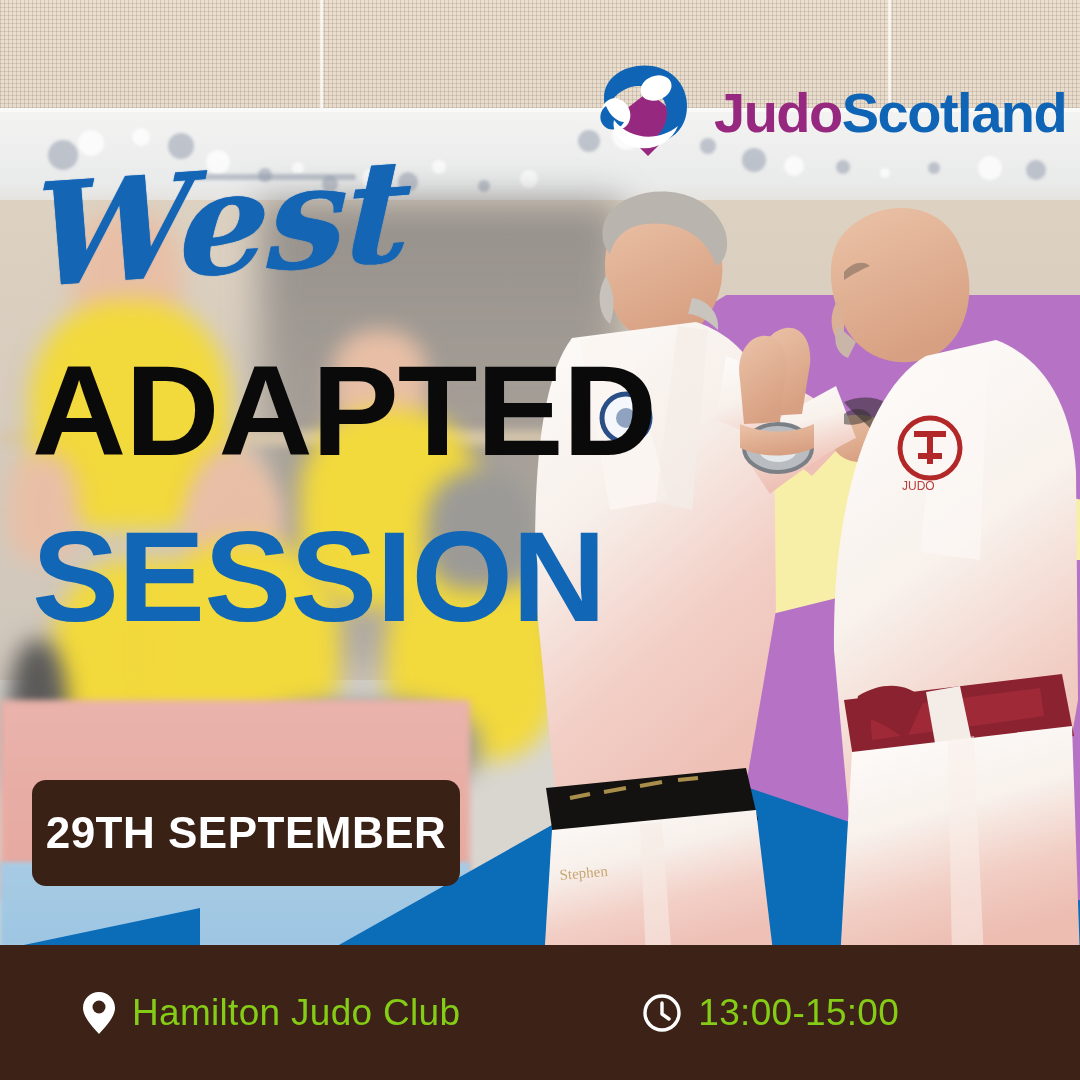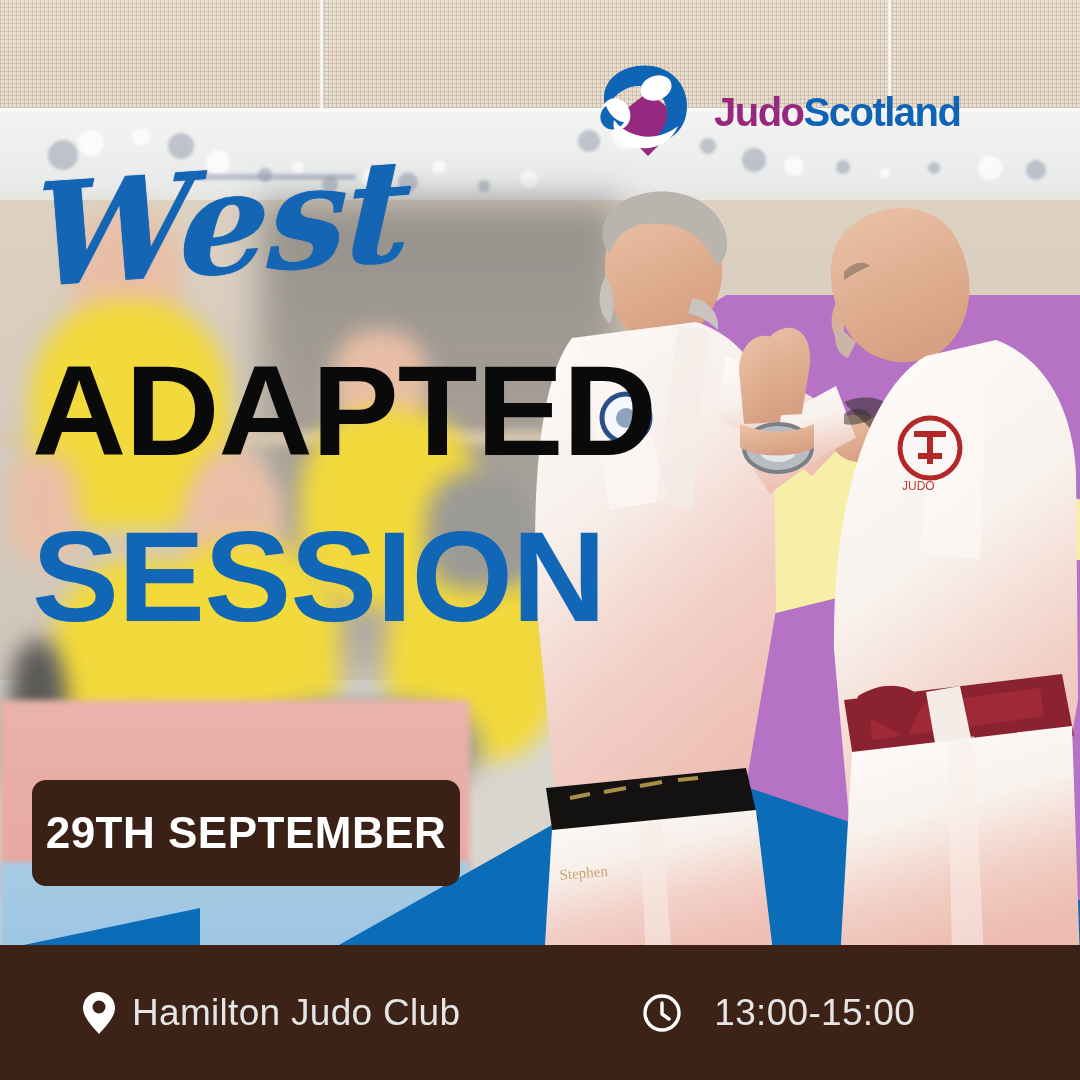--- a/index.html
+++ b/index.html
@@ -172,48 +172,48 @@
   
   .logo {
     position: absolute;
     left: 592px; top: 58px;
     display: flex;
     align-items: center;
     gap: 14px;
   }
   .logo-mark { width: 108px; height: 108px; display: block; }
   .logo-word {
-    font-size: 40px;
+    font-size: 56px;
     font-weight: 700;
     letter-spacing: -1.5px;
     white-space: nowrap;
     text-align: center;
   }
   .logo-judo { color: #96297f; }
   .logo-scotland { color: #1064b5; }
 
   
   .footer {
     position: absolute;
     left: 0; bottom: 0;
     width: 1080px; height: 135px;
     background: #3c2217;
     display: flex;
     align-items: center;
   }
   .footer-item {
     display: flex;
     align-items: center;
-    color: #e5e5e5;
+    color: #84cc16;
     font-size: 37px;
     font-weight: 400;
     letter-spacing: .3px;
   }
   .footer-venue { margin-left: 82px; }
-  .footer-time  { margin-left: 182px; gap: 16px; }
+  .footer-time  { margin-left: 182px; }
   .footer-icon { display: block; }
   .footer-label { margin-left: 16px; }
 </style>
 </head>
 <body>
 
 <div id="poster">
 
   <div class="bg-layer">
 

